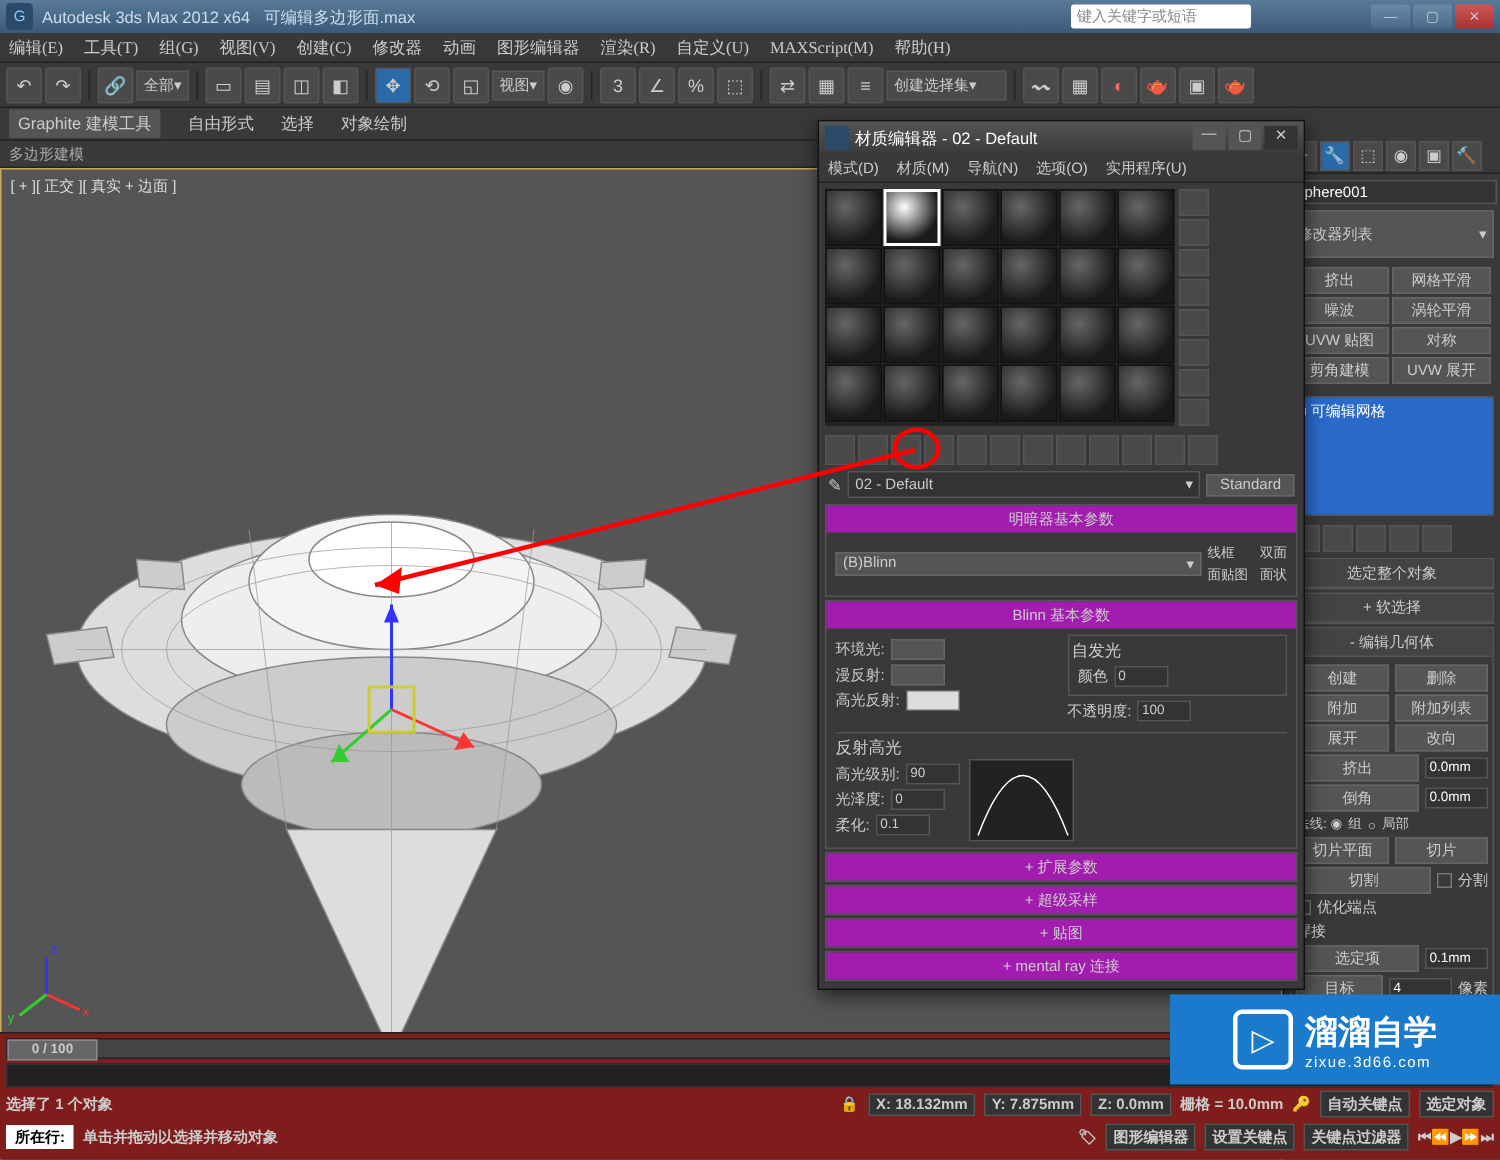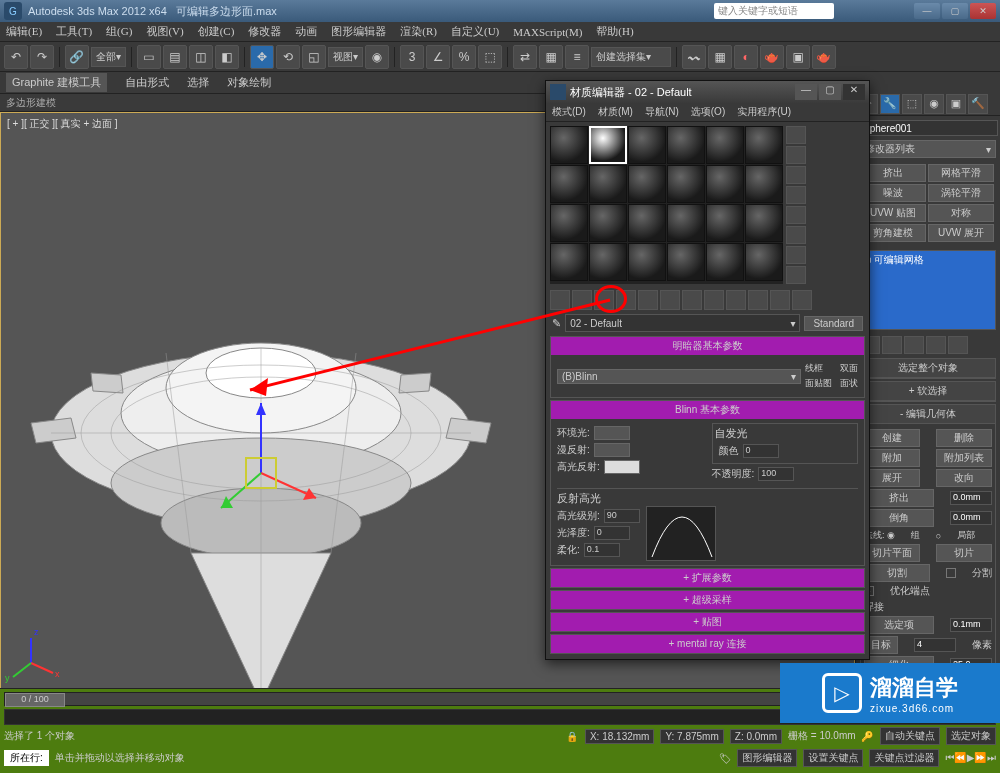--- a/index.html
+++ b/index.html
@@ -24,36 +24,36 @@
 .viewport-area { position: absolute; left: 0; top: 112px; width: 855px; height: 724px; background: #4a4a4a; }
 .viewport-label { position: absolute; top: 4px; left: 6px; color: #ddd; font-size: 10px; z-index: 2; }
 .viewport { width: 100%; height: 100%; background: #555; border: 1px solid #ca5; position: relative; }
 .annotation-arrow { position: absolute; pointer-events: none; z-index: 100; }
 .right-panel { position: absolute; right: 0; top: 92px; width: 145px; height: 660px; background: #393939; border-left: 1px solid #222; }
 .cmd-tabs { height: 24px; display: flex; align-items: center; gap: 2px; padding: 2px; border-bottom: 1px solid #222; }
 .cmd-tabs .ct { width: 20px; height: 20px; background: #4a4a4a; border: 1px solid #555; display: flex; align-items: center; justify-content: center; }
 .cmd-tabs .ct.active { background: #2a6aaa; }
 .obj-name { margin: 4px; display: flex; align-items: center; gap: 4px; }
 .obj-name input { flex: 1; background: #333; border: 1px solid #555; color: #fff; font-size: 10px; height: 16px; padding: 0 2px; }
-.mod-drop { margin: 2px 4px; background: #555; border: 1px solid #666; height: 18px; display: flex; align-items: center; padding: 0 4px; font-size: 10px; justify-content: space-between; }
+.mod-drop { margin: 2px 4px; background: #555; border: 1px solid #666; height: 32px; display: flex; align-items: center; padding: 0 4px; font-size: 10px; justify-content: space-between; }
 .mod-buttons { display: flex; flex-wrap: wrap; gap: 2px; padding: 4px; }
 .mod-buttons .mb { width: 66px; height: 18px; background: #555; border: 1px solid #666; display: flex; align-items: center; justify-content: center; font-size: 10px; }
 .mod-stack { margin: 4px; height: 80px; background: #2a6aca; border: 1px solid #555; }
 .mod-stack .item { padding: 2px 4px; color: #fff; font-size: 10px; }
 .stack-btns { display: flex; gap: 2px; padding: 2px 4px; }
 .stack-btns .sb { width: 20px; height: 18px; background: #4a4a4a; border: 1px solid #555; }
 .rollout { margin: 2px 4px; border: 1px solid #555; }
 .rollout .hdr { background: #444; text-align: center; font-size: 10px; padding: 2px; border-bottom: 1px solid #555; }
 .rollout .body { padding: 3px; }
-.rollout .row { display: flex; align-items: center; gap: 16px; margin: 2px 0; font-size: 10px; }
+.rollout .row { display: flex; align-items: center; gap: 4px; margin: 2px 0; font-size: 10px; }
 .rollout .btn { background: #555; border: 1px solid #666; padding: 1px 4px; font-size: 10px; flex: 1; text-align: center; }
 .rollout .spin { background: #333; border: 1px solid #555; width: 42px; height: 14px; font-size: 9px; padding: 0 2px; color: #fff; }
 .rollout .chk { width: 10px; height: 10px; border: 1px solid #777; }
 .rollout .chk.on::after { content: "✓"; font-size: 8px; }
-.statusbar { position: absolute; bottom: 0; left: 0; right: 0; height: 85px; background: #4d7c0f; border-top: 1px solid #222; }
+.statusbar { position: absolute; bottom: 0; left: 0; right: 0; height: 85px; background: #7f1d1d; border-top: 1px solid #222; font-weight: bold; }
 .timeline { height: 20px; display: flex; align-items: center; }
 .timeline .track { flex: 1; height: 14px; background: #444; border: 1px solid #222; margin: 0 4px; position: relative; }
 .timeline .slider { position: absolute; left: 0; width: 60px; height: 14px; background: #666; border: 1px solid #888; text-align: center; font-size: 9px; }
 .timeline-ruler { height: 16px; background: #222; border: 1px solid #333; margin: 0 4px; }
 .status-row { display: flex; align-items: center; padding: 2px 4px; gap: 6px; font-size: 10px; height: 22px; }
 .status-row .field { background: #333; border: 1px solid #555; padding: 1px 4px; font-size: 10px; }
 .status-highlight { background: #fff; color: #000; padding: 1px 6px; }
 .mat-editor { position: absolute; left: 545px; top: 80px; width: 325px; height: 580px; background: #393939; border: 1px solid #111; box-shadow: 0 4px 12px rgba(0,0,0,0.6); z-index: 50; }
 .mat-title { background: linear-gradient(#555,#3a3a3a); height: 22px; display: flex; align-items: center; padding: 0 4px; }
 .mat-title .ic { width: 16px; height: 16px; background: #2a4a6a; margin-right: 4px; }

